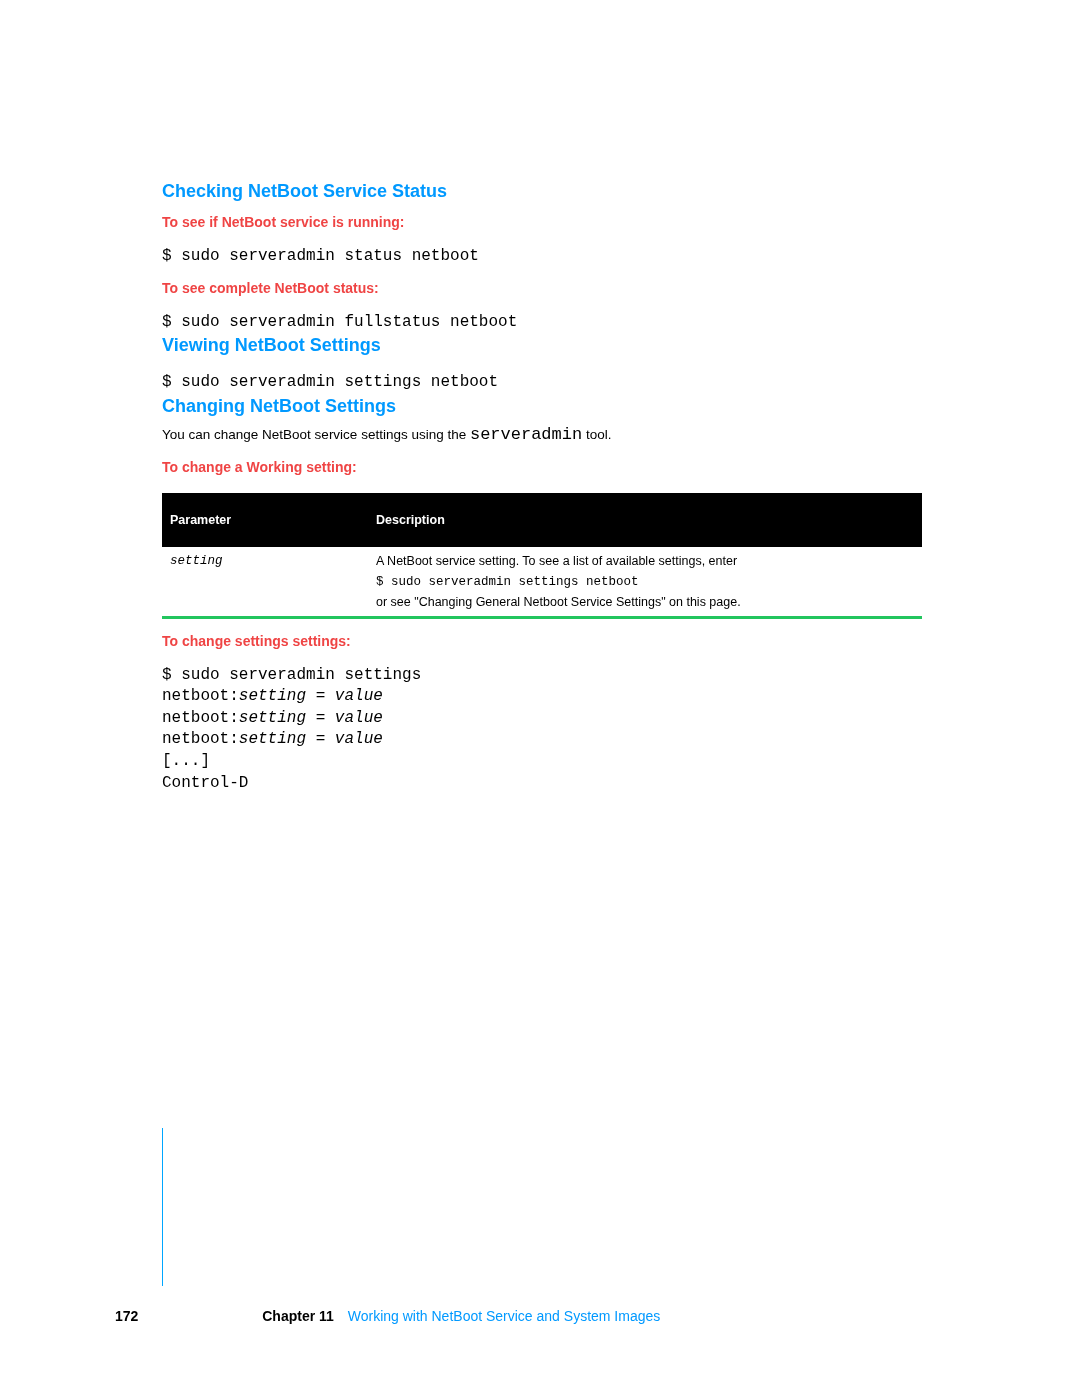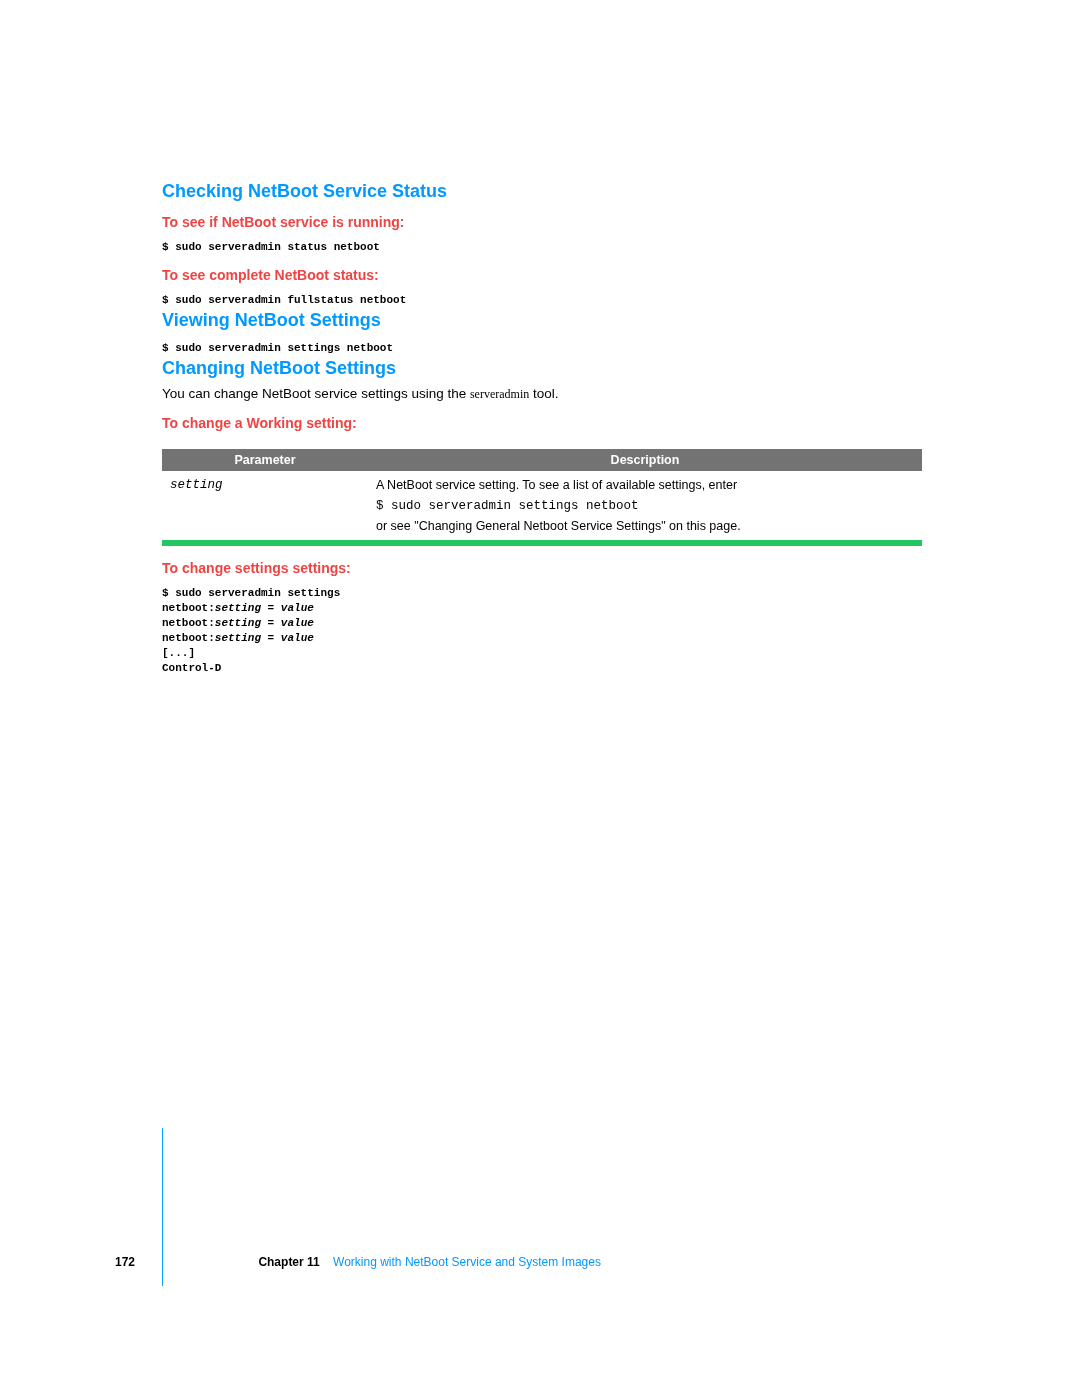--- a/index.html
+++ b/index.html
@@ -27,75 +27,74 @@
     margin: 0 0 6px 0;
   }
   h3.bold {
     font-weight: 700;
     font-size: 14px;
     margin: 12px 0 2px 0;
     color: #ef4444;
   }
   .code {
     font-family: "Courier New", Courier, monospace;
-    font-size: 11px;
+    font-size: 16px;
     white-space: pre;
-    margin: 10px 0 2px 0;
+    margin: 16px 0 2px 0;
     line-height: 1.35;
-    font-weight: bold;
   }
   .code .italic {
     font-style: italic;
   }
   .para {
     font-size: 13.5px;
     margin: 4px 0 8px 0;
     line-height: 1.4;
   }
   .para .mono {
-    font-family: Liberation Serif, serif;
-    font-size: 12px;
+    font-family: Liberation Mono, monospace;
+    font-size: 17px;
   }
   .sec-gap-lg { margin-top: 26px; }
   .sec-gap-md { margin-top: 18px; }
   table.param {
     border-collapse: collapse;
     width: 100%;
     margin-top: 18px;
     margin-bottom: 14px;
     font-size: 12.5px;
   }
   table.param thead th {
-    background: #737373;
+    background: #000000;
     color: #fff;
-    text-align: center;
+    text-align: left;
     font-weight: 700;
-    padding: 4px 8px;
+    padding: 20px 8px;
     font-size: 12.5px;
   }
   table.param td {
     padding: 4px 8px;
     vertical-align: top;
-    border-bottom: 6px solid #22c55e;
+    border-bottom: 3px solid #22c55e;
     line-height: 1.6;
   }
   table.param td.pcol {
     font-family: "Courier New", Courier, monospace;
     font-style: italic;
     width: 190px;
   }
   table.param td .mono {
     font-family: "Courier New", Courier, monospace;
   }
   .footer {
     position: absolute;
     left: 115px;
-    top: 1255px;
+    top: 1308px;
     width: 820px;
-    font-size: 12px;
+    font-size: 14px;
   }
   .footer-rule {
     position: absolute;
     left: 162px;
     top: 1128px;
     width: 0;
     height: 158px;
     border-left: 1px solid #00a6ff;
   }
   .footer .pn {

